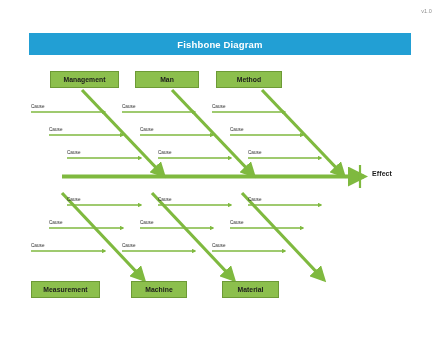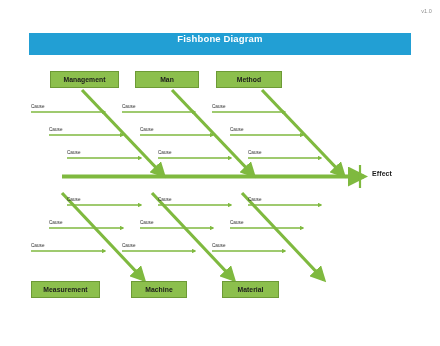--- a/index.html
+++ b/index.html
@@ -30,21 +30,21 @@
   }
 
   
   .title-bar {
     position: absolute;
     left: 29px; top: 33px;
     width: 382px; height: 22px;
     background: #229fd4;
     box-sizing: border-box;
     display: flex;
-    align-items: flex-start;
+    align-items: center;
     justify-content: center;
   }
   .title-bar-text {
     color: #ffffff;
     font-size: 9.5px;
     font-weight: bold;
     letter-spacing: 0.15px;
   }
 
   

